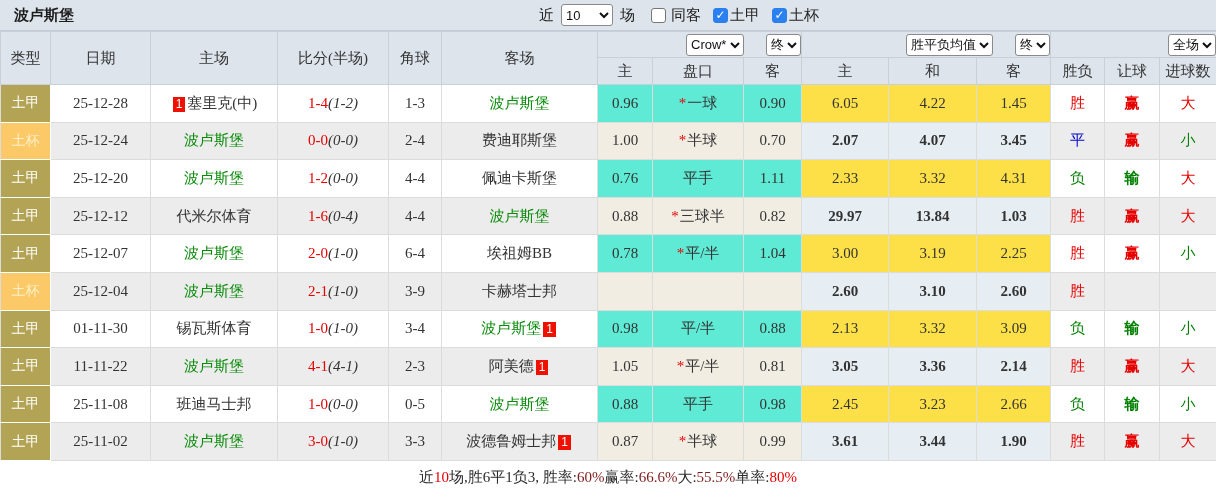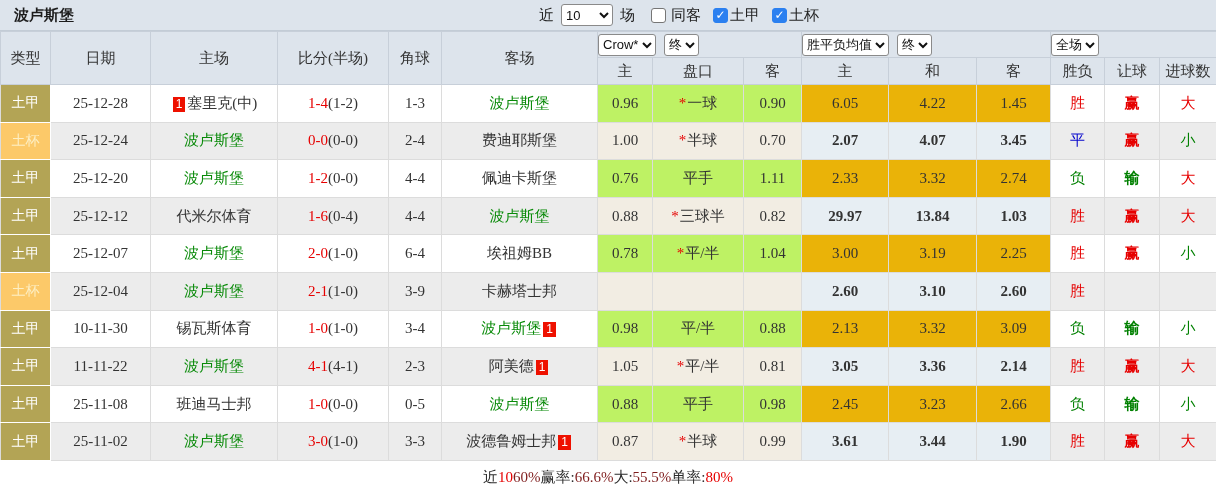--- a/index.html
+++ b/index.html
@@ -21,32 +21,32 @@
   .cb.on{background:#2b80f0;border-color:#2b80f0;}
   .cb.on::after{content:"✓";position:absolute;left:1.5px;top:-1px;color:#fff;
       font-size:12px;font-weight:bold;font-family:"DejaVu Sans",sans-serif;}
   .cb.tight{margin-left:10px;margin-right:0;}
   
   table{border-collapse:collapse;table-layout:fixed;width:1216px;}
   th,td{padding:0;text-align:center;overflow:hidden;white-space:nowrap;}
   thead th{background:#dde4ec;font-weight:normal;font-size:15px;color:#333;
            border:1px solid #c7cfd9;}
   tr.hrow1{height:26px;} tr.hrow2{height:27px;}
-  .selwrap{display:flex;justify-content:flex-start;align-items:center;gap:8px;}
+  .selwrap{display:flex;justify-content:flex-end;align-items:center;gap:22px;}
   tbody tr{height:37.6px;}
   tbody td{border:1px solid #dcdcdc;font-size:15px;color:#333;}
   tr.even td{background:#ececec;}
   tr.odd  td{background:#ffffff;}
   td.type{font-size:14px;border-right:1px solid #fff;border-bottom:1px solid #fff;}
   td.type.league{background:#b3a455 !important;color:#fff;}
   td.type.cup{background:#fcc969 !important;color:#fdefc4;}
-  tr.odd td.ah{background:#bef264;} tr.even td.ah{background:#f2ede3;text-align:center;}
-  tr.odd td.eu{background:#eab308;} tr.even td.eu{background:#e7eef3;font-weight:bold;}
+  tr.odd td.ah{background:#5eead4;} tr.even td.ah{background:#f2ede3;text-align:center;}
+  tr.odd td.eu{background:#fde047;} tr.even td.eu{background:#e7eef3;font-weight:bold;}
   .team{color:#333;text-align:right;} .team.green{color:#088a08;}
-  .red{color:#e60000;} .half{color:#333;}
+  .red{color:#e60000;} .half{color:#333;font-style:italic;}
   .cr{color:#e60000;} .cg{color:#008000;} .cbl{color:#0000cc;}
   td.hc{font-weight:bold;}
   .badge{background:#ee1100;color:#fff;font-style:normal;font-size:12px;line-height:15px;
          display:inline-block;padding:0 3px;margin:0 2px;
          font-family:"Liberation Sans",sans-serif;}
   .star{color:#e60000;font-style:normal;margin-right:1px;}
   
   .footer{height:33px;display:flex;align-items:center;justify-content:center;
           font-size:15px;color:#2b2b2b;}
   .footer .blue{color:#7f1d1d;} .footer .red{color:#e60000;} .footer .dark{color:#2b2b2b;}
@@ -167,21 +167,21 @@
         <td class="date">25-12-20</td>
         <td class="team-cell"><span class="team green">波卢斯堡</span></td>
         <td class="score"><span class="red">1-2</span><span class="half">(0-0)</span></td>
         <td class="corner">4-4</td>
         <td class="team-cell"><span class="team">佩迪卡斯堡</span></td>
         <td class="ah">0.76</td>
         <td class="ah">平手</td>
         <td class="ah">1.11</td>
         <td class="eu">2.33</td>
         <td class="eu">3.32</td>
-        <td class="eu">2.74</td>
+        <td class="eu">4.31</td>
         <td class="res cg">负</td>
         <td class="res hc cg">输</td>
         <td class="res cr">大</td>
       </tr>
       <tr class="even">
         <td class="type league">土甲</td>
         <td class="date">25-12-12</td>
         <td class="team-cell"><span class="team">代米尔体育</span></td>
         <td class="score"><span class="red">1-6</span><span class="half">(0-4)</span></td>
         <td class="corner">4-4</td>
@@ -225,21 +225,21 @@
         <td class="ah"></td>
         <td class="eu">2.60</td>
         <td class="eu">3.10</td>
         <td class="eu">2.60</td>
         <td class="res cr">胜</td>
         <td class="res hc"></td>
         <td class="res"></td>
       </tr>
       <tr class="odd">
         <td class="type league">土甲</td>
-        <td class="date">10-11-30</td>
+        <td class="date">01-11-30</td>
         <td class="team-cell"><span class="team">锡瓦斯体育</span></td>
         <td class="score"><span class="red">1-0</span><span class="half">(1-0)</span></td>
         <td class="corner">3-4</td>
         <td class="team-cell"><span class="team green">波卢斯堡<i class="badge">1</i></span></td>
         <td class="ah">0.98</td>
         <td class="ah">平/半</td>
         <td class="ah">0.88</td>
         <td class="eu">2.13</td>
         <td class="eu">3.32</td>
         <td class="eu">3.09</td>
@@ -297,20 +297,21 @@
         <td class="res cr">胜</td>
         <td class="res hc cr">赢</td>
         <td class="res cr">大</td>
       </tr>
     </tbody>
 </table>
 
 <div class="footer">
     <span class="dark">近</span>
     <span class="red">10</span>
+    <span class="dark">场,胜6平1负3, 胜率:</span>
     <span class="blue">60%</span>
     <span class="dark"> 赢率:</span>
     <span class="blue">66.6%</span>
     <span class="dark"> 大:</span>
     <span class="blue">55.5%</span>
     <span class="dark"> 单率:</span>
     <span class="red">80%</span>
   </div>
 
 </body></html>

